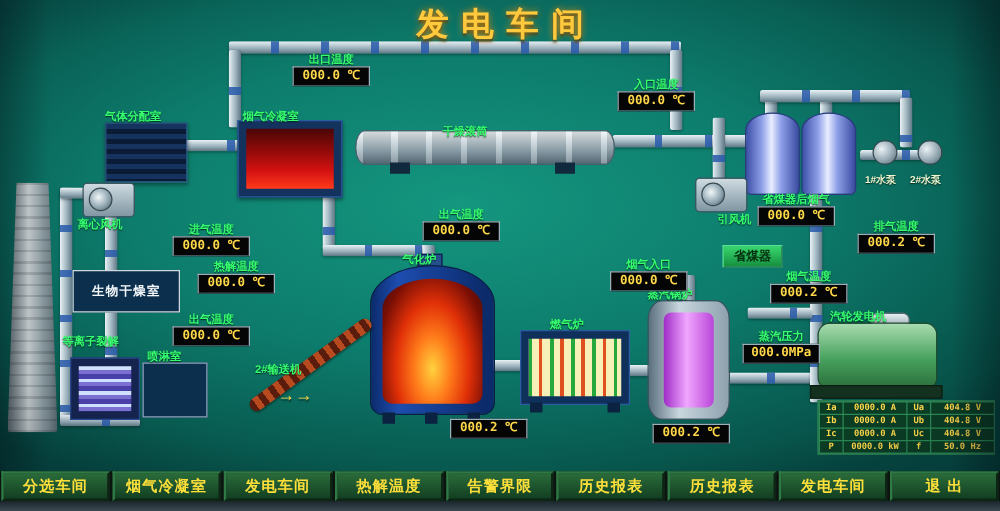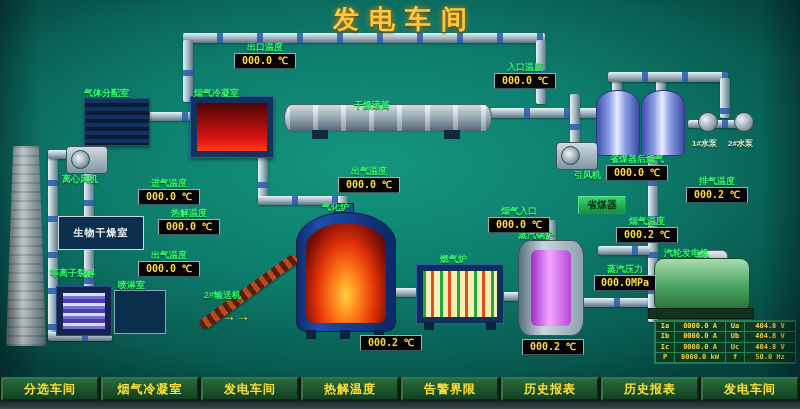--- a/index.html
+++ b/index.html
@@ -264,16 +264,17 @@
 
   <div class="nav">
     <button>分选车间</button>
     <button>烟气冷凝室</button>
     <button>发电车间</button>
     <button>热解温度</button>
     <button>告警界限</button>
     <button>历史报表</button>
     <button>历史报表</button>
     <button>发电车间</button>
+    <button>退 出</button>
   </div>
   <div class="bezel"></div>
 
 </div>
 
 </body></html>

